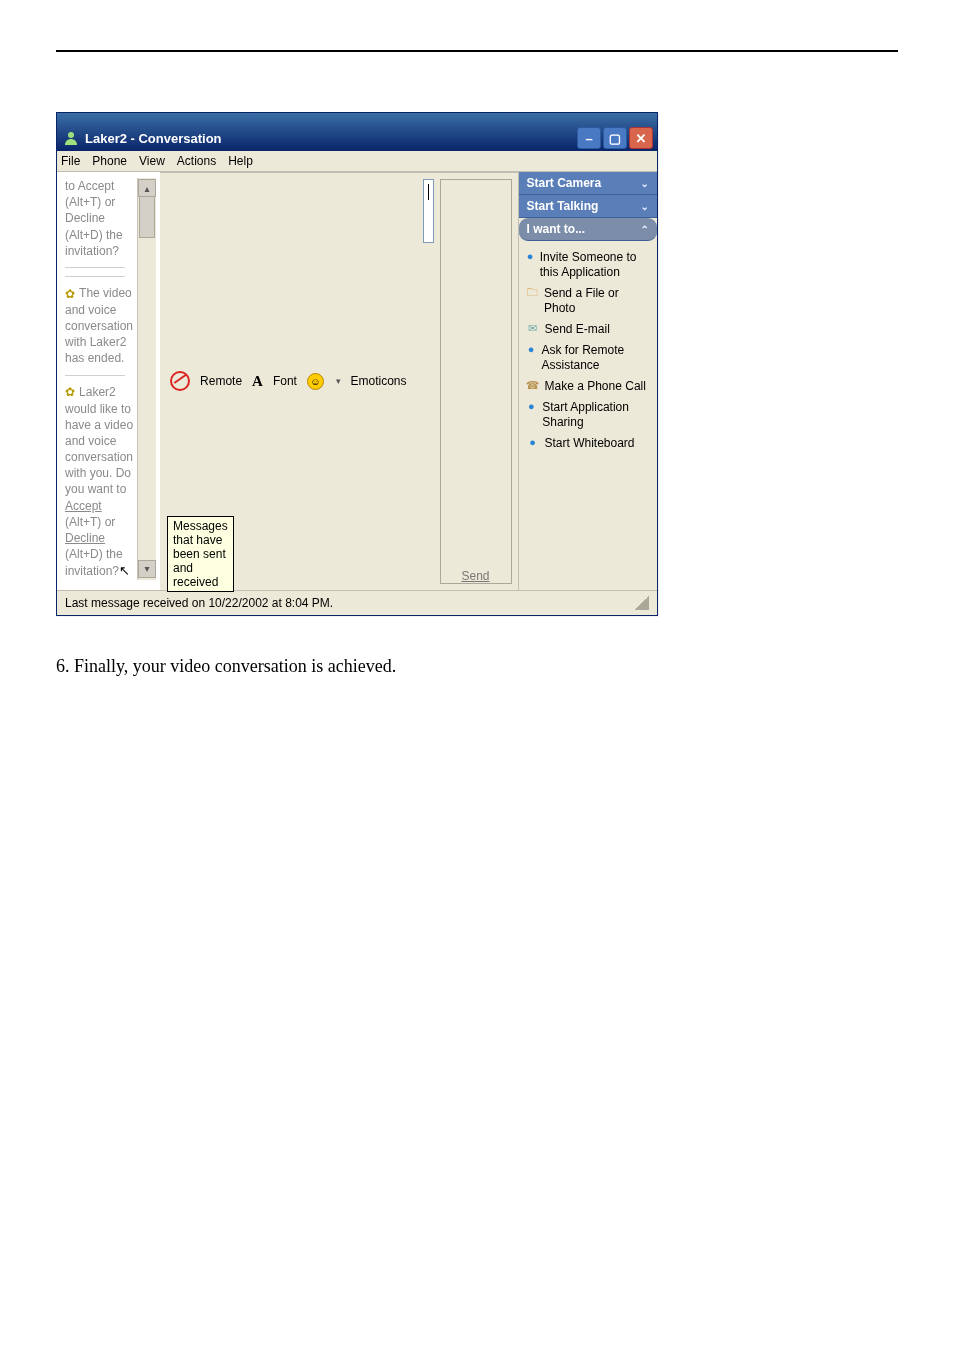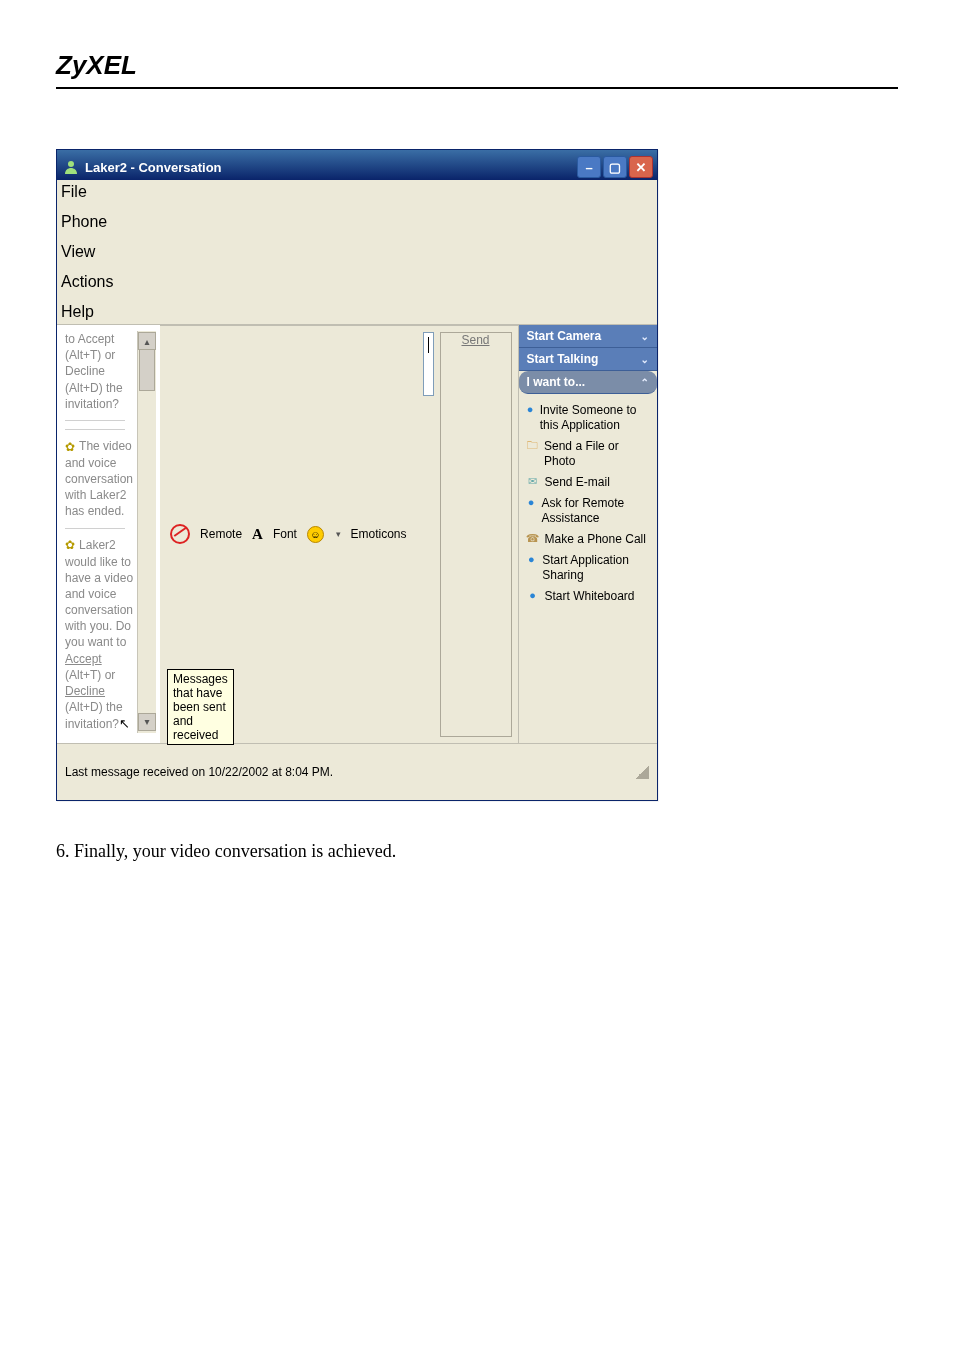--- a/index.html
+++ b/index.html
@@ -34,21 +34,21 @@
     font-size: 12px;
     background: #ece9d8;
     box-shadow: 1px 1px 0 rgba(0,0,0,0.05);
   }
   .titlebar {
     display: flex;
     align-items: center;
     background: linear-gradient(#3a6ea5,#0a246a);
     color: #fff;
     height: 26px;
-    padding: 4px 4px 0 6px;
+    padding: 12px 4px 0 6px;
     font-weight: bold;
   }
   .titlebar .app-icon {
     width: 16px;
     height: 16px;
     margin-right: 6px;
   }
   .titlebar .title-text {
     flex: 1;
     font-size: 13px;
@@ -71,22 +71,21 @@
   }
   .title-btn.min, .title-btn.max { background: #4a79c4; border:1px solid #2a5aa0; }
   .title-btn.close { background: #d9654c; border:1px solid #a33; }
 
   .menubar {
     background: #ece9d8;
     border-bottom: 1px solid #c0beb2;
     padding: 3px 4px;
     display: flex;
     gap: 12px;
-    font-size: 16px;
-    flex-direction: column;
+    font-size: 12px;
   }
   .menubar span { color: #000; }
 
   .tobar {
     background: #5a7eb8;
     color: #fff;
     padding: 4px 8px;
     font-size: 12px;
     font-weight: bold;
     display: flex;
@@ -216,21 +215,21 @@
   }
   .caret{
     display:inline-block;
     width:1px;height:16px;background:#000;
   }
   .send-btn{
     width:70px;
     border:1px solid #aca899;
     background:#ece9d8;
     color:#777;
-    display:flex;align-items:flex-start;justify-content:center;
+    display:flex;align-items:flex-end;justify-content:center;
   }
 
   .right {
     width: 192px;
     background:#ece9d8;
   }
   .panel-head {
     background:#5a7eb8;
     color:#fff;
     font-weight:bold;
@@ -264,42 +263,41 @@
     font-size:11px;
   }
   .bullet.blue{ color:#2a85d6; }
   .bullet.folder{ color:#d28a1b; }
   .bullet.env{ color:#6aa; }
   .bullet.phone{ color:#b89450; }
 
   .statusbar{
     border-top:1px solid #c0beb2;
     background:#ece9d8;
-    padding:21px 8px;
+    padding:5px 8px;
     font-size:12px;
     display:flex;
     justify-content:space-between;
   }
   .grip{
     width:14px;height:14px;
     background:
       linear-gradient(135deg,transparent 50%, #aca899 50%);
   }
 
   .body-text{
     margin-top: 40px;
     font-size: 18px;
     font-family: "Times New Roman", serif;
   }
 </style>
 </head>
 <body>
 
 <div class="page">
-  <div class="brand">ZyXEL</div>
   <hr class="brand-rule">
 
   <div class="window">
 
     <div class="titlebar">
       <svg class="app-icon" viewBox="0 0 16 16">
         <circle cx="8" cy="5" r="3" fill="#9fe07c"></circle>
         <path d="M2 15c0-4 3-6 6-6s6 2 6 6" fill="#9fe07c"></path>
       </svg>
       <span class="title-text">Laker2 - Conversation</span>

